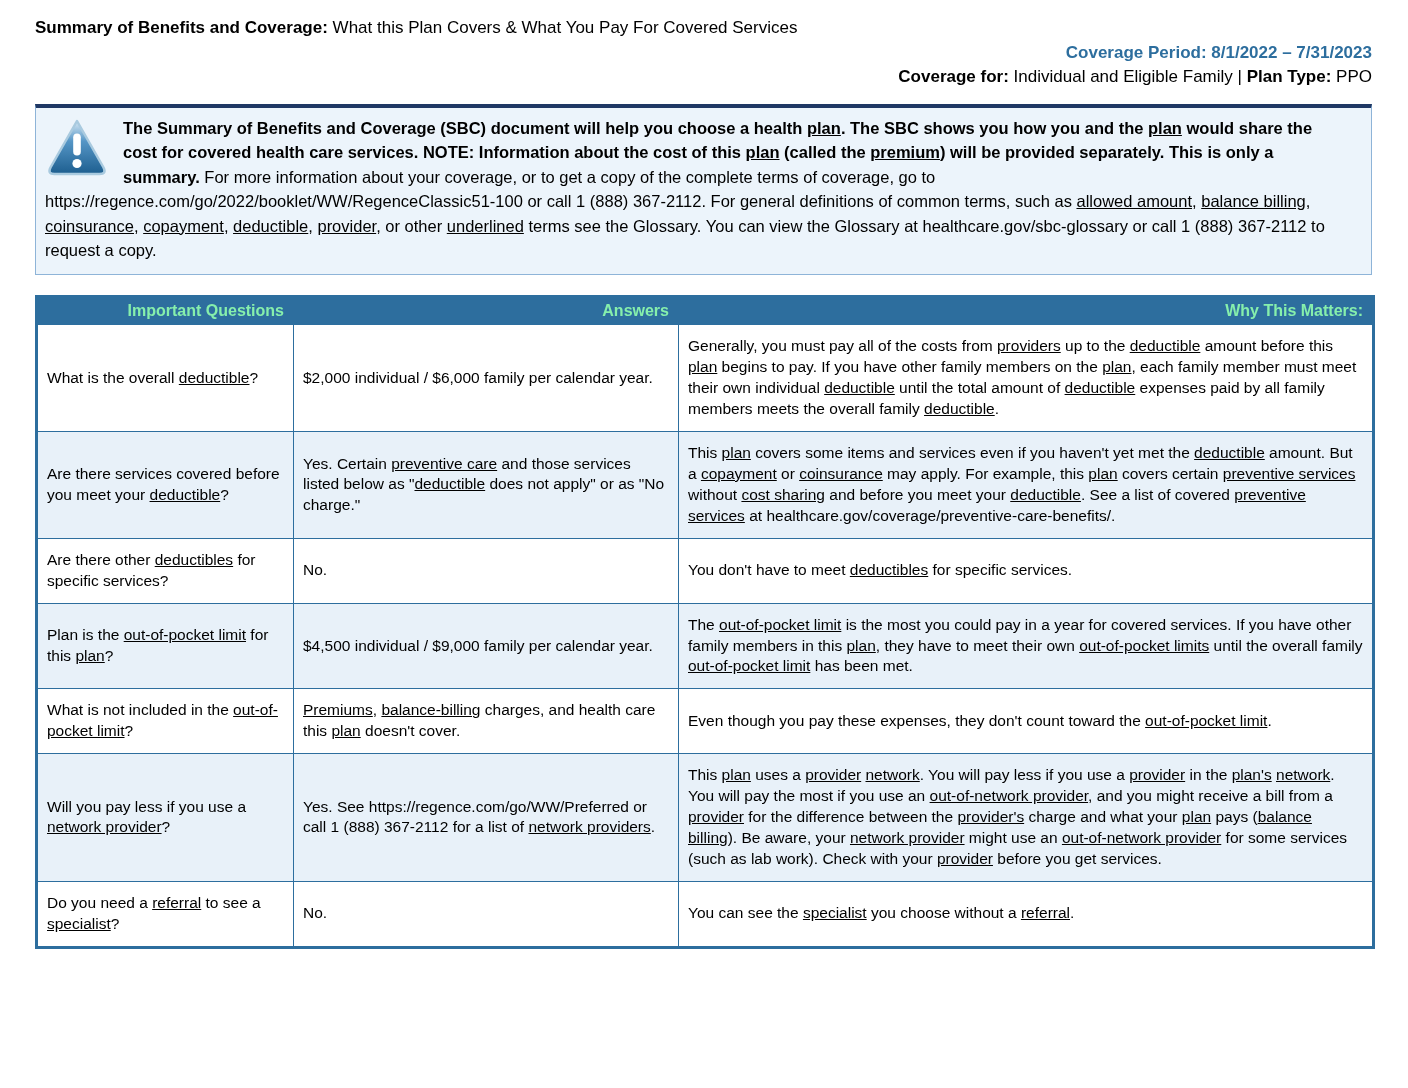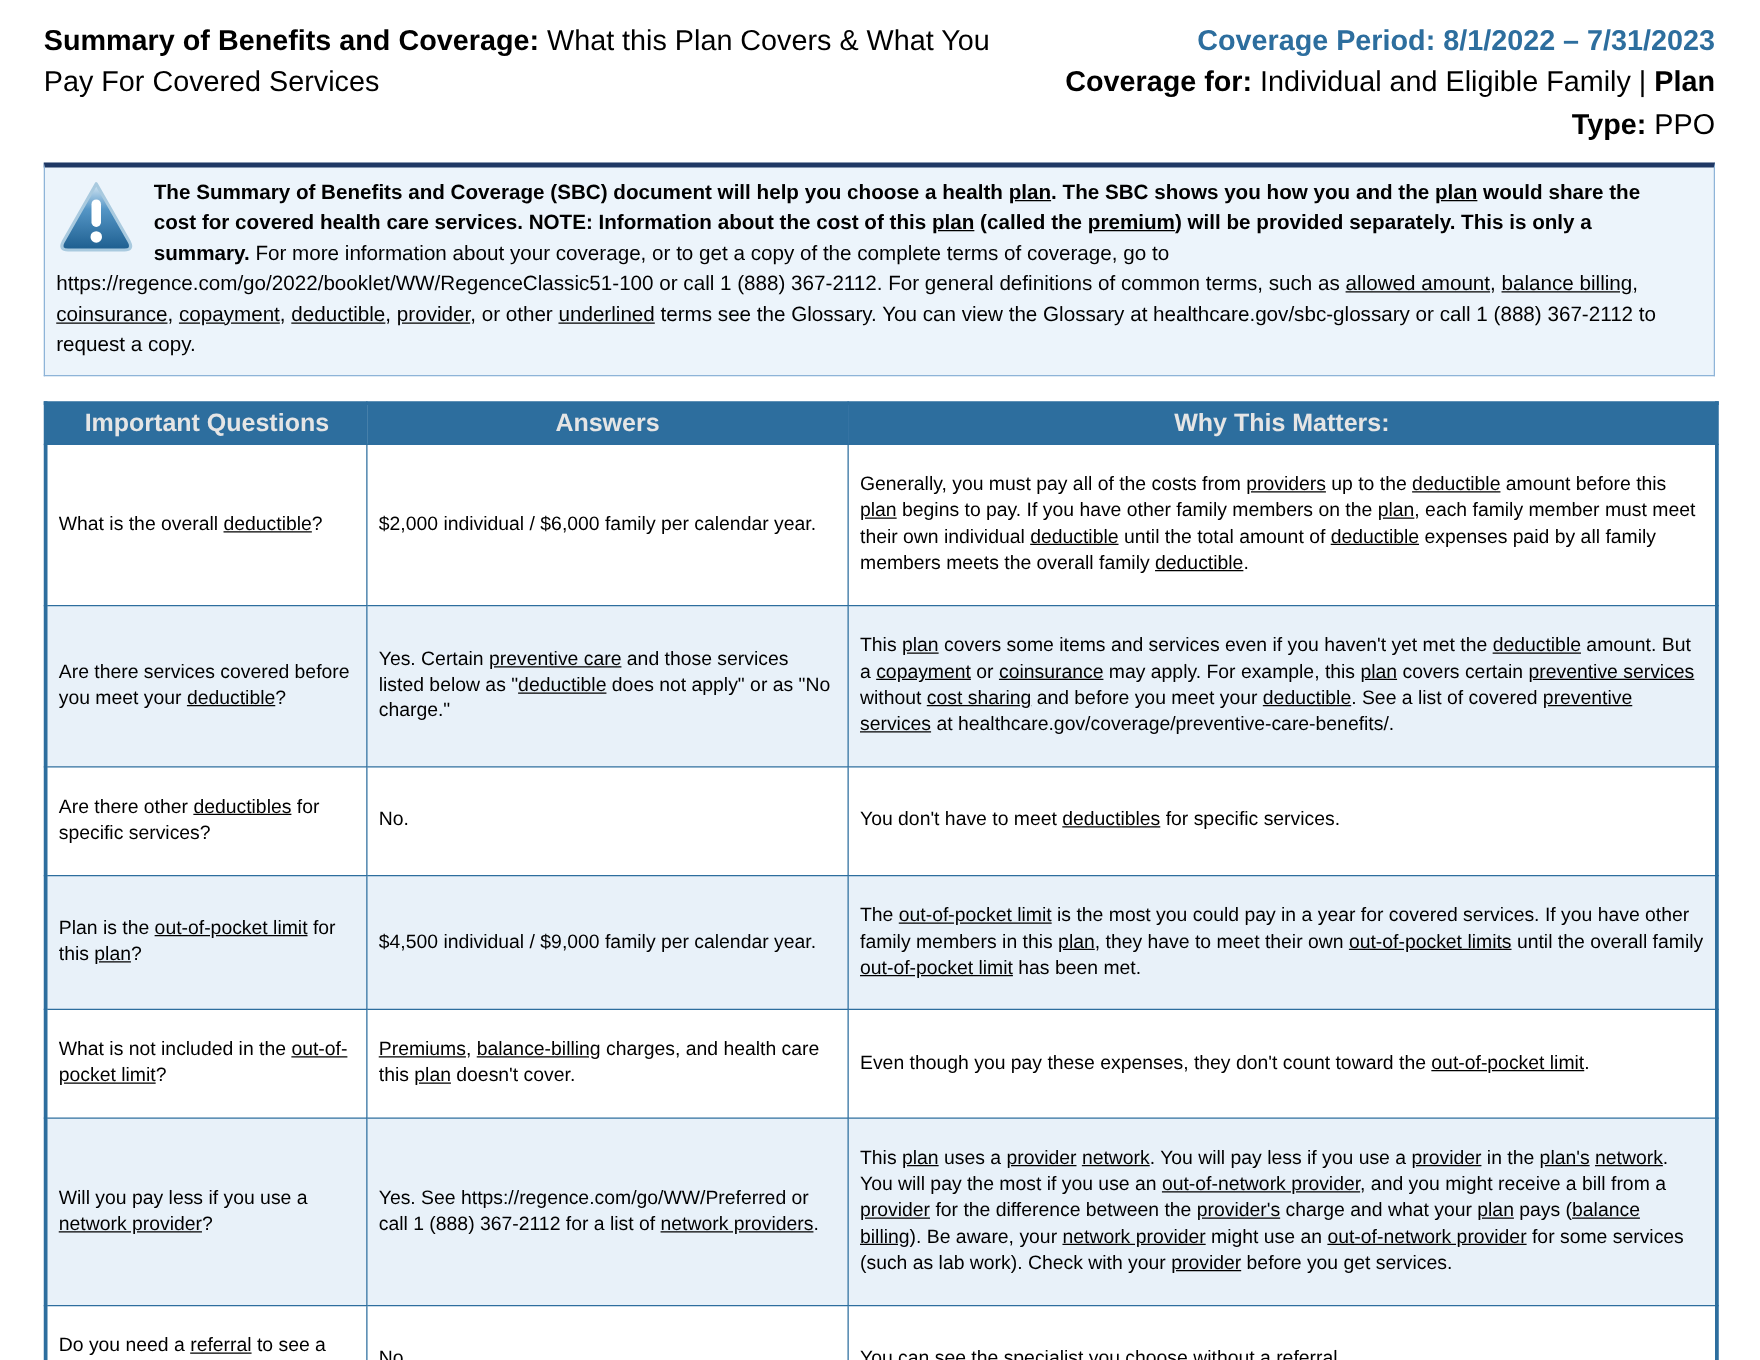--- a/index.html
+++ b/index.html
@@ -12,46 +12,46 @@
   *{box-sizing:border-box;}
   html,body{margin:0;padding:0;}
   body{
     width:1408px;height:1088px;background:#fff;color:#000;
     font-family:"Liberation Sans", sans-serif;
   }
   .page{padding:16px 36px 0 35px;position:relative;height:1088px;}
   .b{font-weight:bold;}
   .u{text-decoration:underline;}
   sup{font-size:0.55em;}
-  .doc-header{display:flex;justify-content:space-between;font-size:23px;line-height:1.45;}
+  .doc-header{display:flex;justify-content:space-between;font-size:17px;line-height:1.45;flex-direction:column;}
   .doc-header .left{max-width:60%;}
   .doc-header .right{text-align:right;}
   .blue-line{color:var(--accent);font-weight:bold;}
   .notice{
     margin-top:14px;
     background:var(--notice-bg);
     border:1px solid var(--notice-border);
     border-top:4px solid var(--navy);
     padding:8px 28px 12px 9px;
     font-size:16.5px;line-height:1.48;
   }
   .warn-icon{float:left;width:64px;height:58px;margin:2px 14px 0 0;}
   .qa-table{
     width:1337px;margin-top:20px;
     border-collapse:collapse;table-layout:fixed;
     border:3px solid var(--accent);
     font-size:15.5px;
   }
   .qa-table th{
-    background:var(--accent);color:#e5e5e5;text-align:center;
-    padding:4px 9px;font-size:20px;border:1.5px solid var(--accent);
+    background:var(--accent);color:#86efac;text-align:right;
+    padding:4px 9px;font-size:16px;border:1.5px solid var(--accent);
   }
   .qa-table td{
     border:1.5px solid var(--accent);
-    padding:22px 9px;vertical-align:middle;line-height:1.35;
+    padding:11px 9px;vertical-align:middle;line-height:1.35;
     background:#fff;
   }
   .qa-table tbody tr:nth-child(even) td{background:var(--row-alt);}
   .qa-table td.q{font-weight:normal;}
   .doc-footer{position:absolute;right:38px;top:990px;text-align:right;font-size:17px;line-height:1.5;}
   .page-label{color:var(--accent);font-weight:bold;}
 </style>
 </head>
 <body>
 

